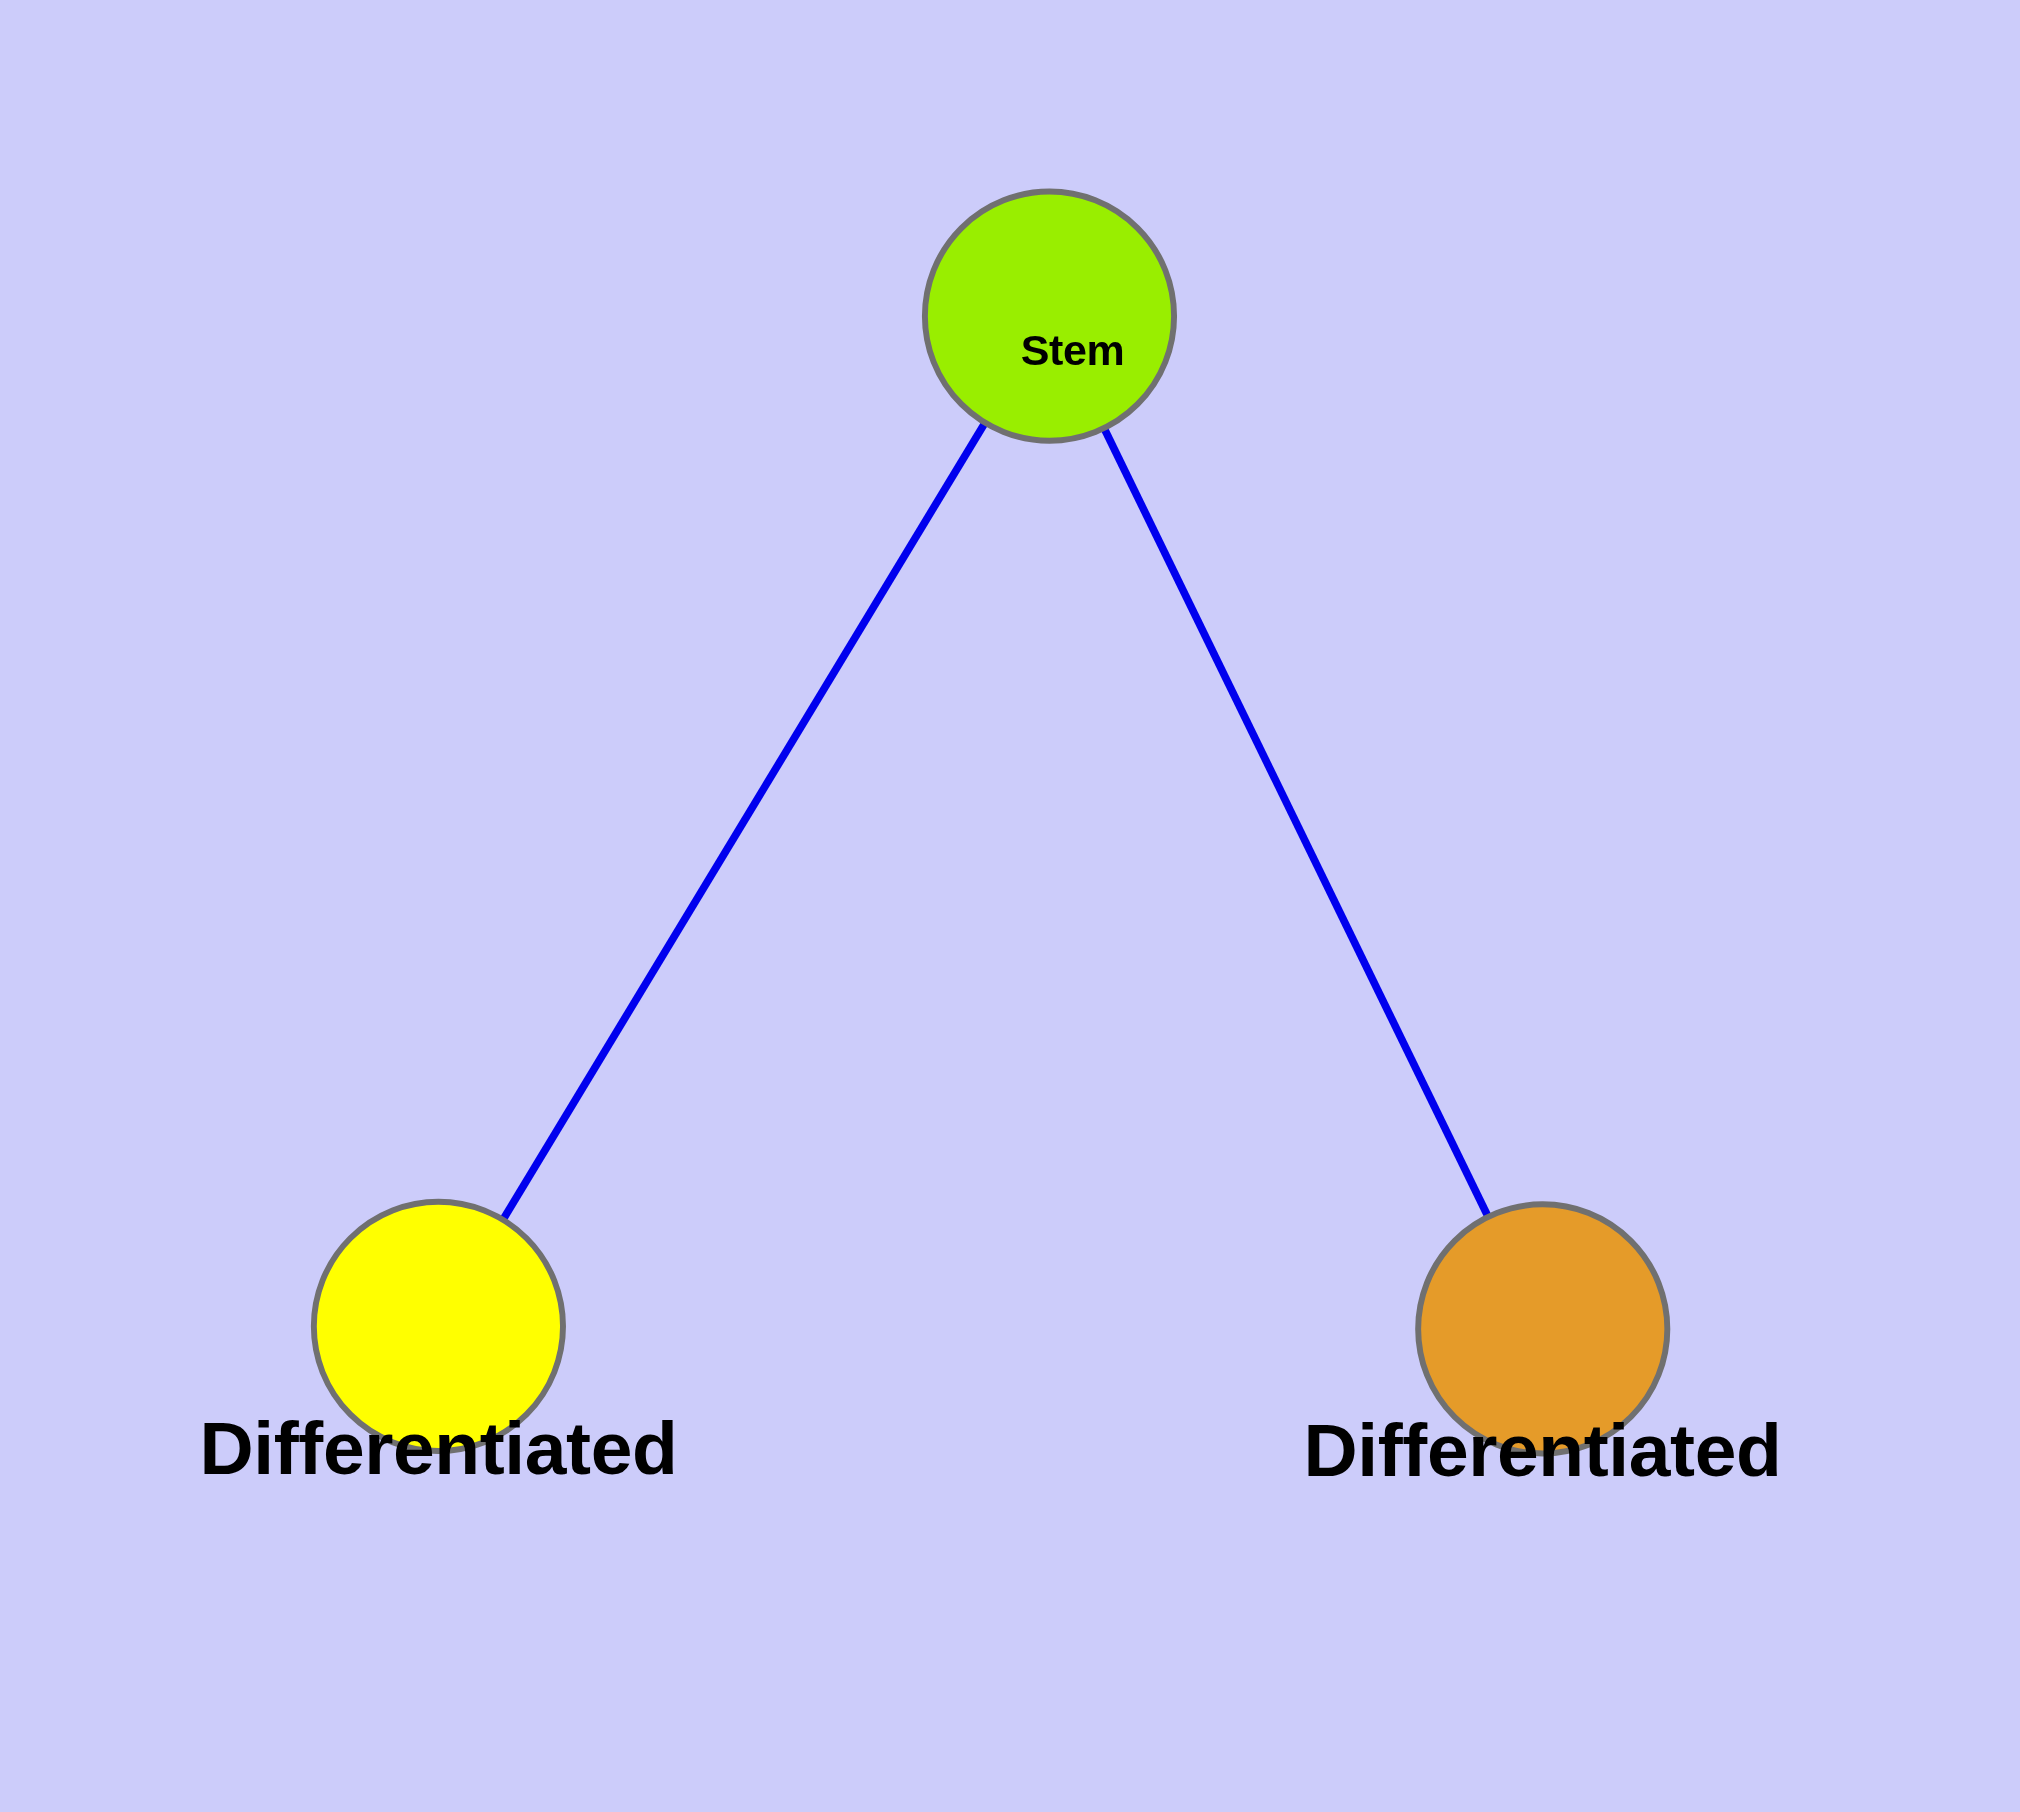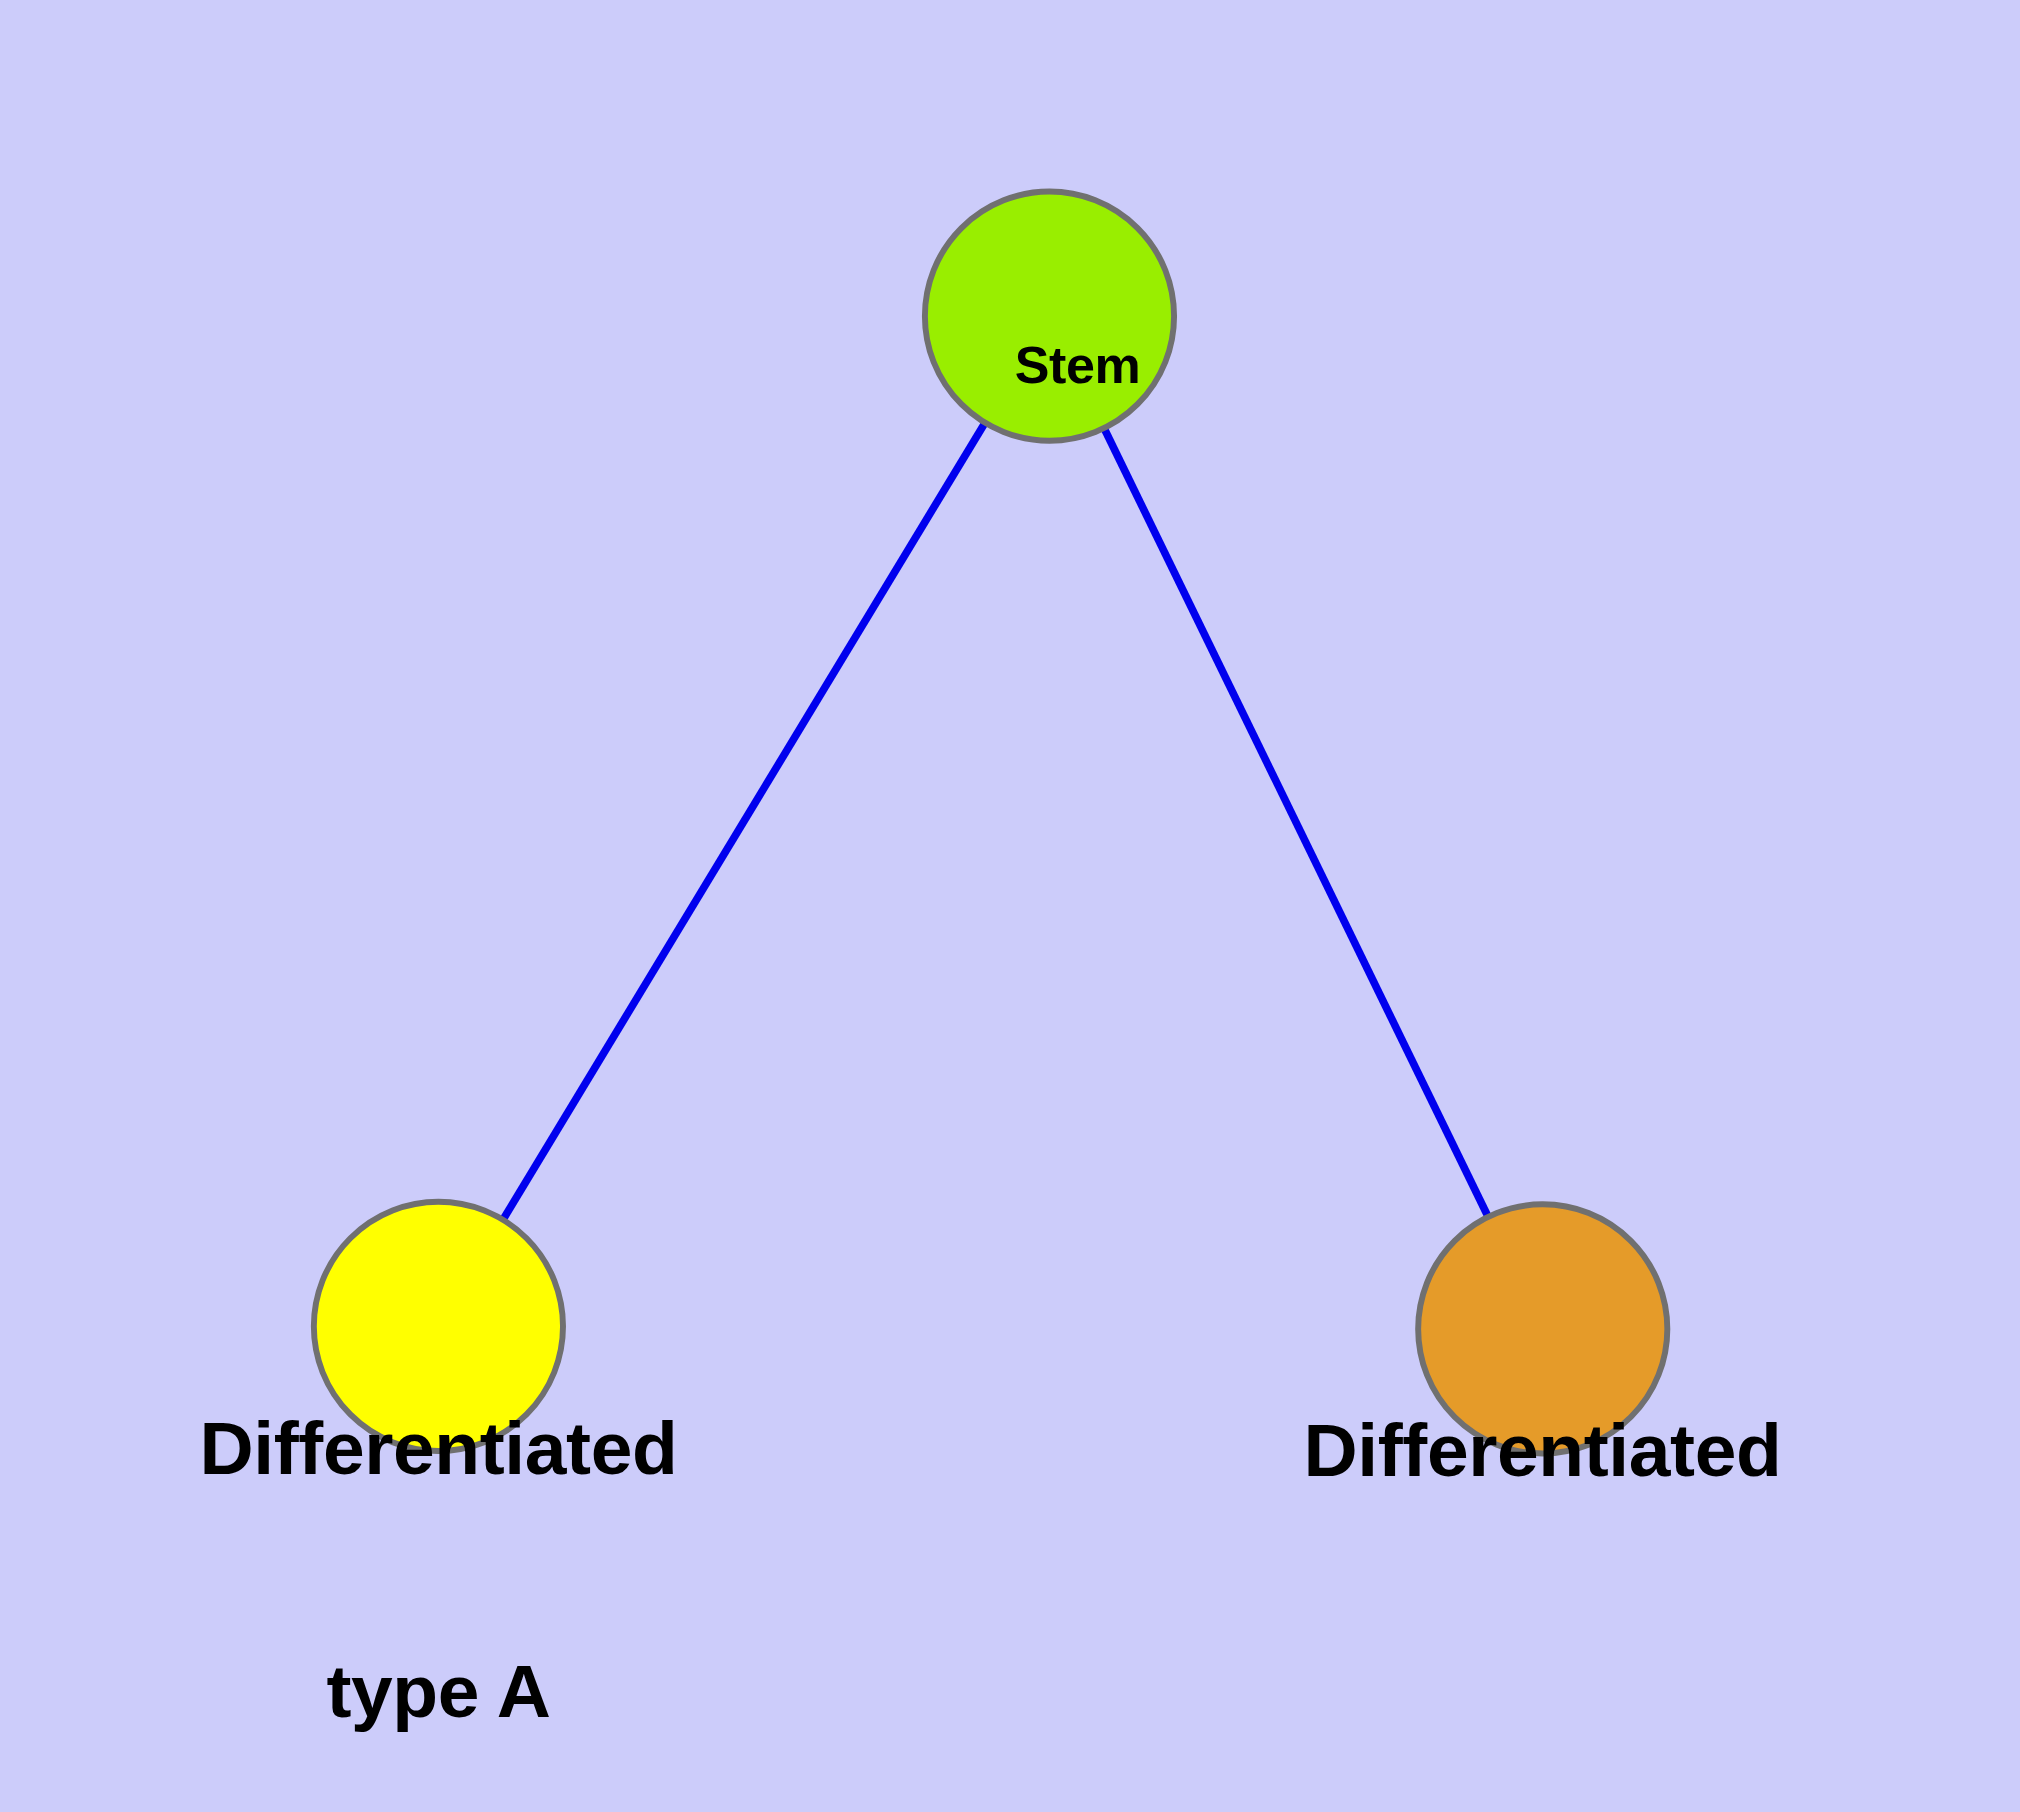--- a/index.html
+++ b/index.html
@@ -31,21 +31,21 @@
     position: absolute;
     text-align: center;
     font-weight: bold;
     color: #000000;
     line-height: 1.08;
     white-space: pre;
     pointer-events: none;
     letter-spacing: -0.4px;
   }
   #label-stem {
-    font-size: 52px;
+    font-size: 43px;
     width: 509px;
   }
   #label-diffA, #label-diffB {
     font-size: 75px;
     width: 763px;
   }
 </style>
 </head>
 <body>
 
@@ -64,21 +64,20 @@
       <circle cx="1820" cy="1568" r="147" fill="#e59b29" stroke="#707070" stroke-width="7"></circle>
     </g>
   </svg>
 
   <div class="node-label" id="label-stem" style="left:795px; top:281px;">
     <span>Stem</span>
   </div>
 
   <div class="node-label" id="label-diffA" style="left:57px; top:1246px;">
     <div>Differentiated</div>
-    <div>type A</div>
   </div>
 
   <div class="node-label" id="label-diffB" style="left:1161px; top:1248px;">
     <div>Differentiated</div>
   </div>
 
 </div>
 
 
 </body></html>

